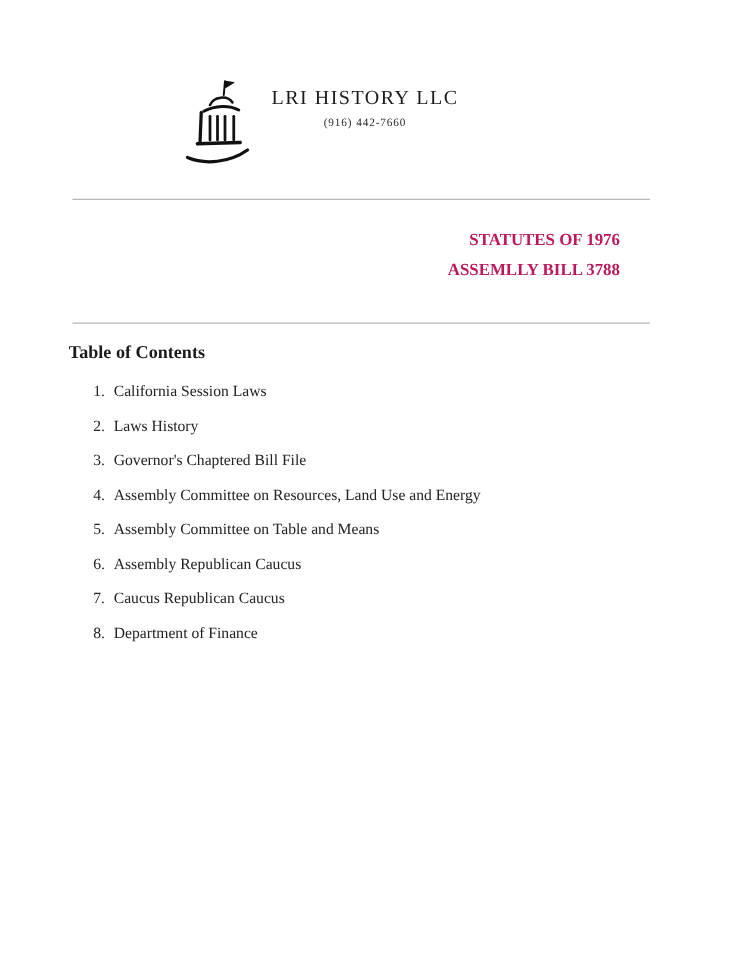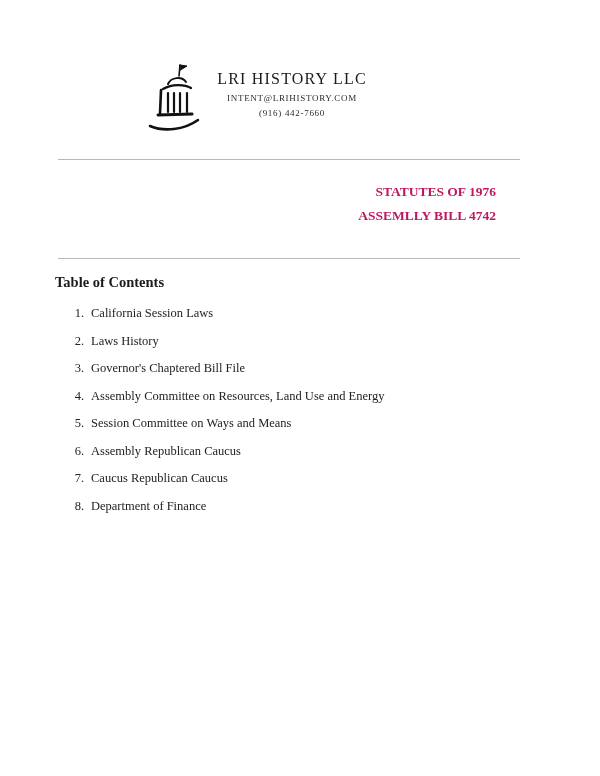--- a/index.html
+++ b/index.html
@@ -120,29 +120,28 @@
     <path d="M34 31 L34 50" stroke-width="2.2"></path>
     <path d="M41 31 L41 50" stroke-width="2.2"></path>
 
     <path d="M12 53 L46 52" stroke-width="3"></path>
 
     <path d="M4 64 C18 70, 38 68, 52 58" stroke-width="2.6"></path>
   </svg>
 
   <div class="letterhead">
     <div class="company-name">LRI HISTORY LLC</div>
-    <div class="contact-line">INTENT@LRIHISTORY.COM</div>
     <div class="contact-line">(916) 442-7660</div>
   </div>
 
   <div class="rule rule-1"></div>
 
   <div class="case-header">
     <div>STATUTES OF 1976</div>
-    <div>ASSEMLLY BILL 4742</div>
+    <div>ASSEMLLY BILL 3788</div>
   </div>
 
   <div class="rule rule-2"></div>
 
   <div class="toc-title">Table of Contents</div>
 
   <div class="toc-list">
     <div class="toc-item">
       <span class="toc-num">1.</span>
       <span class="toc-text">California Session Laws</span>
@@ -154,21 +153,21 @@
     <div class="toc-item">
       <span class="toc-num">3.</span>
       <span class="toc-text">Governor's Chaptered Bill File</span>
     </div>
     <div class="toc-item">
       <span class="toc-num">4.</span>
       <span class="toc-text">Assembly Committee on Resources, Land Use and Energy</span>
     </div>
     <div class="toc-item">
       <span class="toc-num">5.</span>
-      <span class="toc-text">Session Committee on Ways and Means</span>
+      <span class="toc-text">Assembly Committee on Table and Means</span>
     </div>
     <div class="toc-item">
       <span class="toc-num">6.</span>
       <span class="toc-text">Assembly Republican Caucus</span>
     </div>
     <div class="toc-item">
       <span class="toc-num">7.</span>
       <span class="toc-text">Caucus Republican Caucus</span>
     </div>
     <div class="toc-item">

